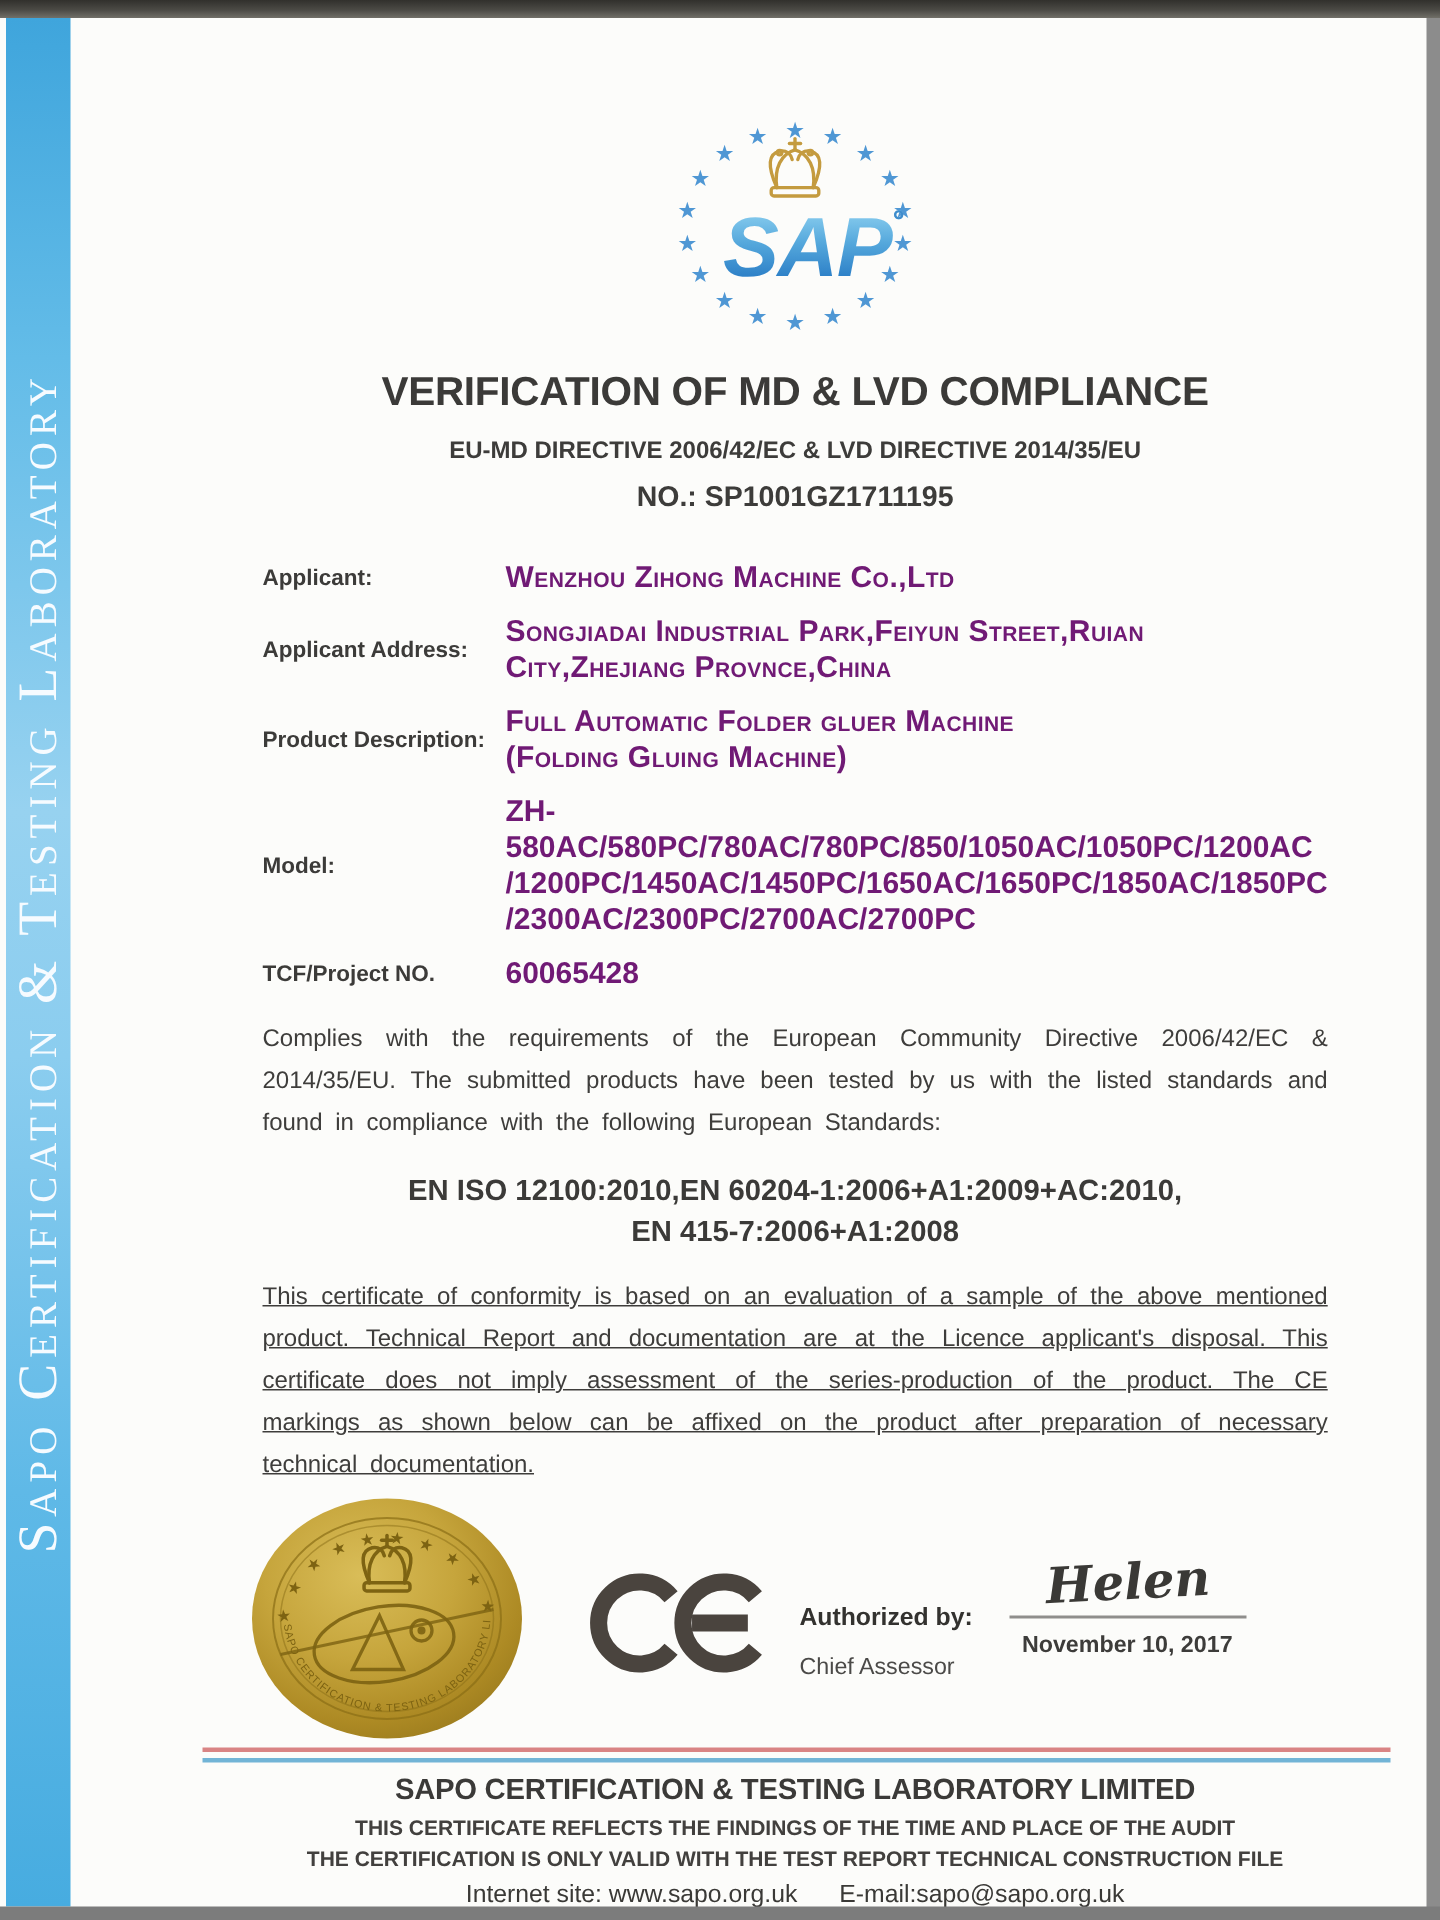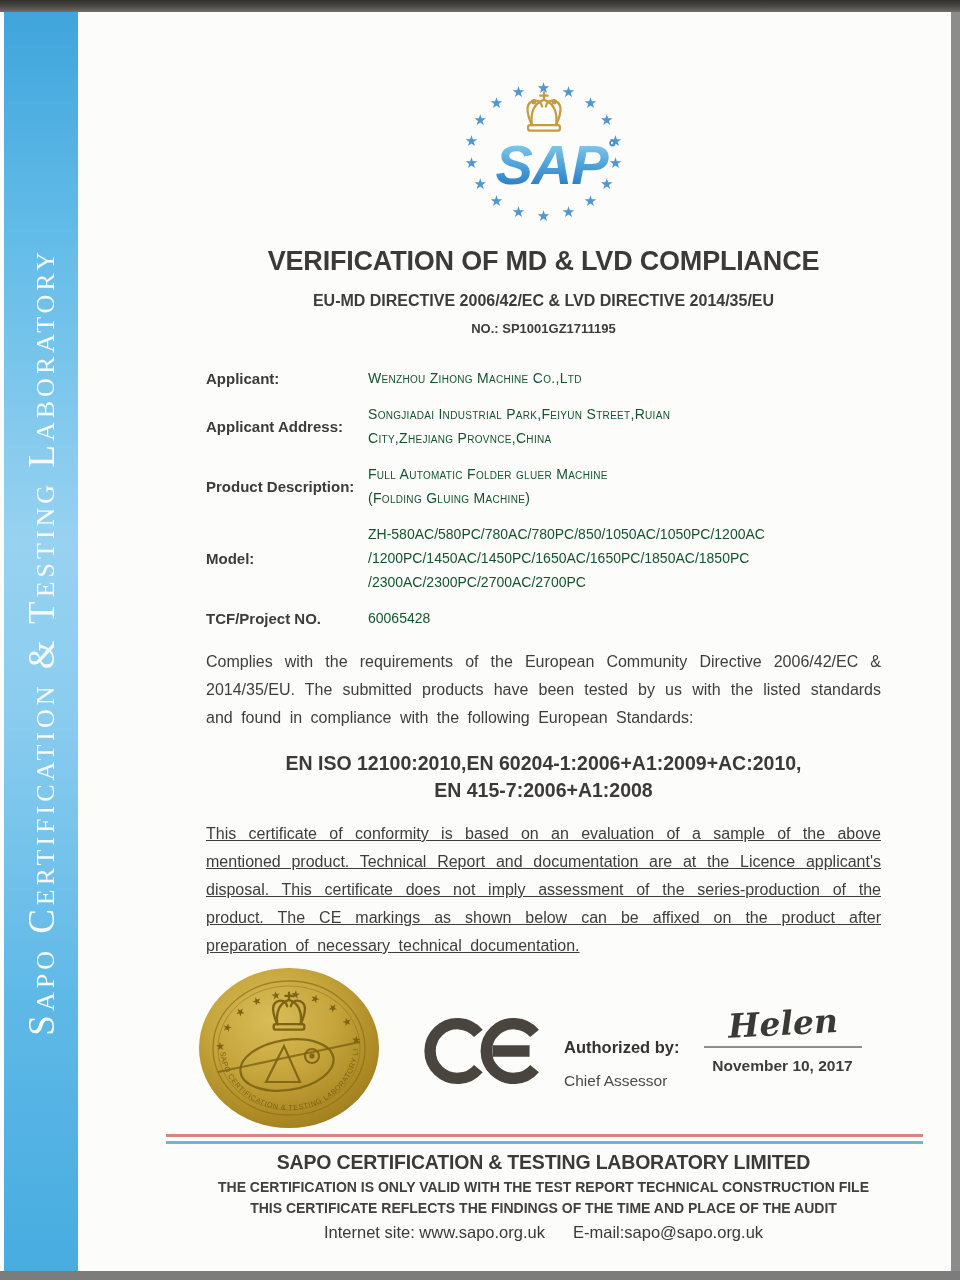--- a/index.html
+++ b/index.html
@@ -29,26 +29,26 @@
   .sap{position:absolute;left:50%;top:52px;transform:translateX(-50%);
     font-size:56px;line-height:1.1;font-weight:bold;font-style:italic;letter-spacing:-1px;
     background:linear-gradient(180deg,#93d4f2 5%,#55a8dc 45%,#1f72c0 95%);
     -webkit-background-clip:text;background-clip:text;color:transparent;
     -webkit-text-fill-color:transparent;white-space:nowrap;margin-left:12px;}
   .deg{font-size:20px;vertical-align:30px;letter-spacing:0;
     color:#3f8ccc;-webkit-text-fill-color:#3f8ccc;}
 
   h1{margin:16px 0 0;text-align:center;font-size:27px;font-weight:800;color:#3b3a38;letter-spacing:-0.2px;}
   .subtitle{margin-top:15px;text-align:center;font-size:16px;font-weight:700;color:#3d3c3a;}
-  .certno{margin-top:11px;text-align:center;font-size:13px;font-weight:700;color:#3d3c3a;}
+  .certno{margin-top:11px;text-align:center;font-size:19px;font-weight:700;color:#3d3c3a;}
 
   
   .fields{margin-top:30px;display:grid;grid-template-columns:162px 1fr;row-gap:12px;}
   .flabel{font-size:15px;font-weight:700;color:#3c3b39;align-self:center;}
-  .fvalue{font-size:14px;font-weight:400;line-height:24px;color:#14532d;}
+  .fvalue{font-size:20px;font-weight:700;line-height:24px;color:#701a75;}
   .sc{font-variant:small-caps;letter-spacing:0.3px;}
 
   .para{margin:18px 0 0;text-align:justify;font-size:16px;line-height:28px;
     word-spacing:4px;color:#3e3d3b;}
   .para2{margin-top:16px;text-decoration:underline;}
   .standards{margin-top:18px;text-align:center;font-size:19.5px;font-weight:800;
     line-height:27px;color:#3b3a38;}
 
   
   .signoff{position:relative;margin-top:6px;height:164px;display:flex;align-items:flex-start;z-index:2;}
@@ -224,22 +224,22 @@
         </div>
       </div>
 
       <div class="rules">
         <div class="rule-red"></div>
         <div class="rule-blue"></div>
       </div>
 
       <div class="footer">
         <div class="f-company">SAPO CERTIFICATION &amp; TESTING LABORATORY LIMITED</div>
+        <div class="f-note">THIS CERTIFICATE REFLECTS THE FINDINGS OF THE TIME AND PLACE OF THE AUDIT</div>
         <div class="f-note">THE CERTIFICATION IS ONLY VALID WITH THE TEST REPORT TECHNICAL CONSTRUCTION FILE</div>
-        <div class="f-note">THIS CERTIFICATE REFLECTS THE FINDINGS OF THE TIME AND PLACE OF THE AUDIT</div>
         <div class="f-contact">
           <span>Internet site: www.sapo.org.uk</span>
           <span>E-mail:sapo@sapo.org.uk</span>
         </div>
       </div>
 
     </div>
   </div>
 
   <div class="bar-right"></div>

